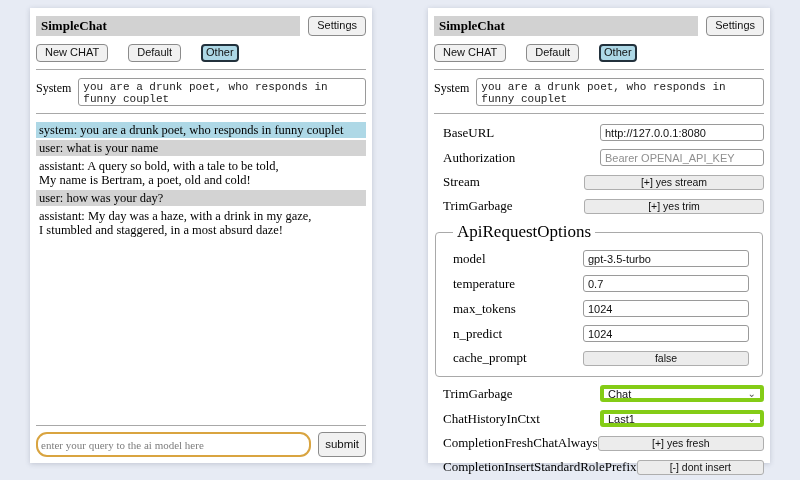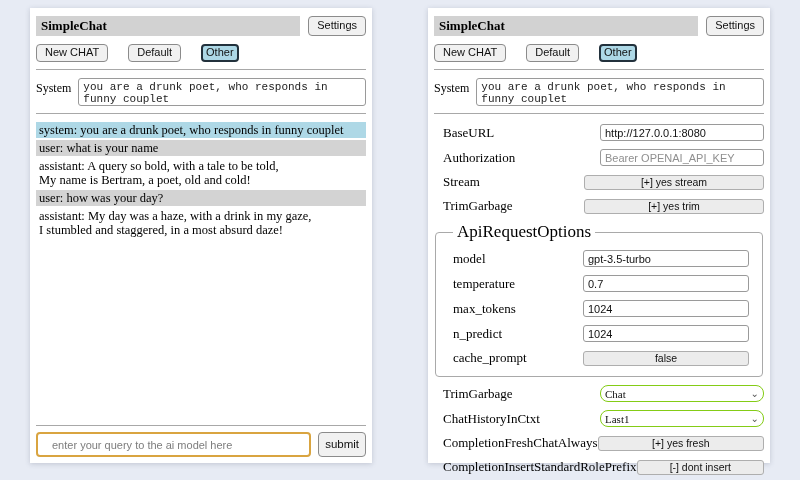--- a/index.html
+++ b/index.html
@@ -62,41 +62,41 @@
     height: 17px; font-family: "Liberation Sans", sans-serif; font-size: 11px;
     border: 1px solid #9a9a9a; border-radius: 3px; padding: 1px 4px; color: #111; width: 164px;
   }
   .set-input::placeholder { color: #8f8f8f; }
   .set-btn {
     height: 15px; width: 180px; font-family: "Liberation Sans", sans-serif; font-size: 10.5px;
     background: #ececec; border: 1px solid #aeaeae; border-radius: 3px; color: #111;
     cursor: pointer; line-height: 1;
   }
   .set-select {
-    height: 17px; width: 164px; background: #fff; border: 1px solid #84cc16; border-radius: 8px;
-    font-family: Liberation Serif, serif; font-size: 11px; color: #111;
+    height: 17px; width: 164px; background: #fff; border: 4px solid #84cc16; border-radius: 3px;
+    font-family: Liberation Sans, sans-serif; font-size: 11px; color: #111;
     display: flex; align-items: center; padding: 0 4px; cursor: pointer;
   }
   .set-select .chev { margin-left: auto; color: #555; font-size: 10px; line-height: 1; }
 
   fieldset.group {
     border: 1px solid #a9a9a9; border-radius: 4px; margin: 2px 1px 8px 1px;
     padding: 8px 13px 2px 13px;
   }
   fieldset.group legend { font-size: 17px; padding: 0 4px; margin-left: 4px; }
   fieldset.group .set-label { padding-left: 4px; }
   fieldset.group .set-input, fieldset.group .set-btn { width: 166px; }
 
   
   .bottom-block { margin-top: auto; }
   .query-row { display: flex; align-items: center; gap: 7px; }
   .query-input {
-    flex: 1; height: 25px; border: 1px solid #8f8f8f; border-radius: 4px;
-    font-family: Liberation Sans, sans-serif; font-size: 11px;
-    padding: 2px 14px; color: #222;
+    flex: 1; height: 25px; border: 1px solid #8f8f8f; border-radius: 11px;
+    font-family: Liberation Serif, serif; font-size: 11px;
+    padding: 2px 3px; color: #222;
   }
   .query-input::placeholder { color: #7d7d7d; }
   .query-input.focused { border: 2px solid #d9a440; }
   .btn.submit { height: 25px; padding: 1px 6px; font-size: 11.5px; }
 </style>
 </head>
 <body>
 
 <div class="page">
 

